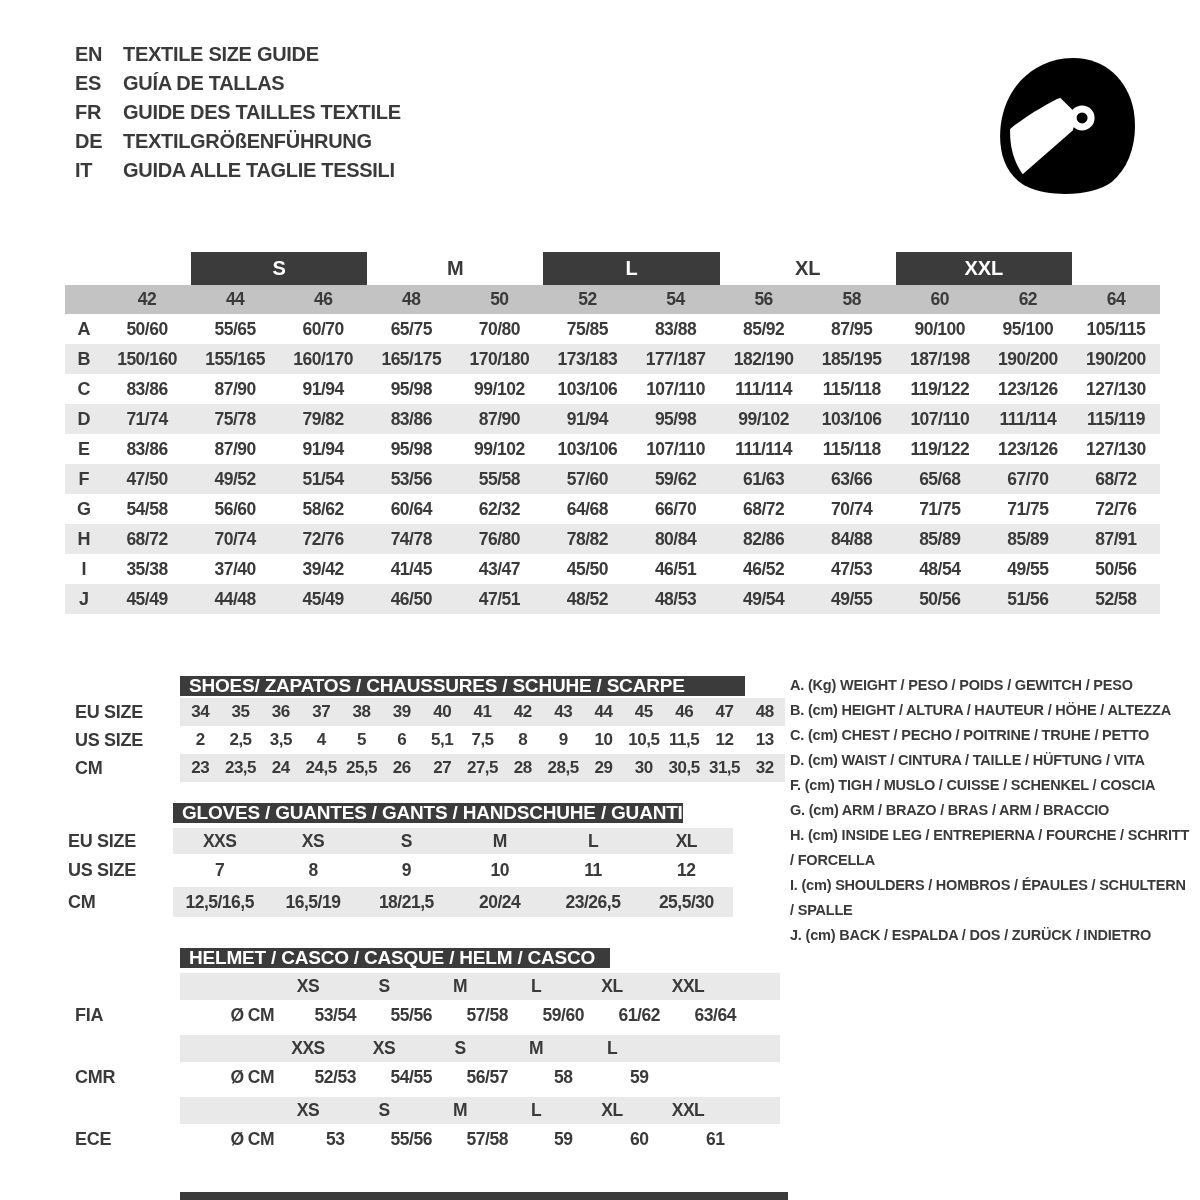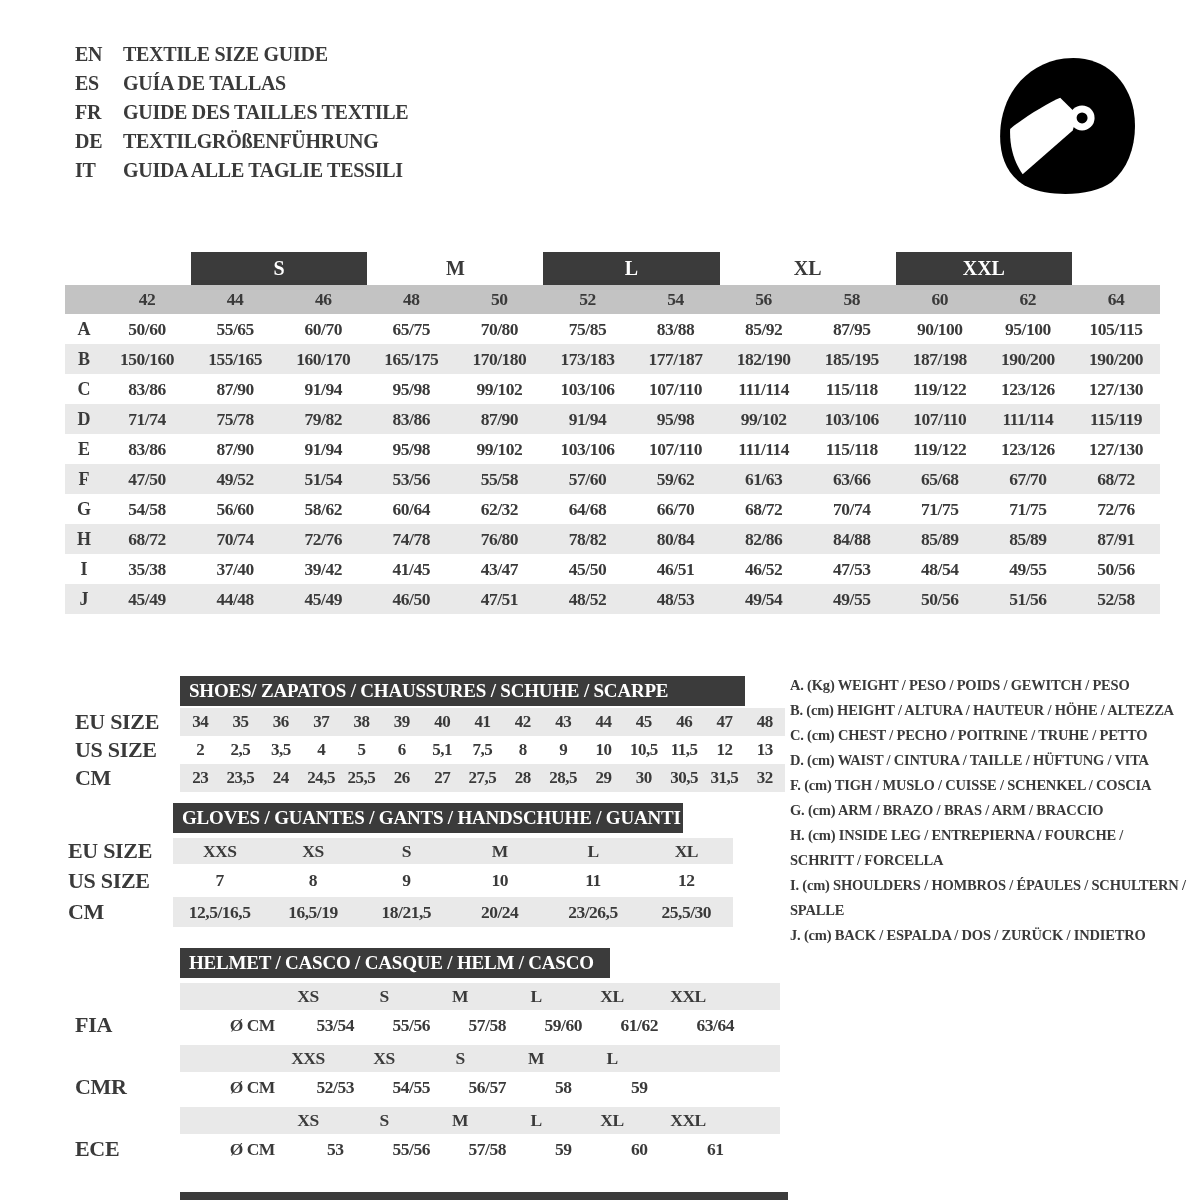--- a/index.html
+++ b/index.html
@@ -1,19 +1,19 @@
 <!DOCTYPE html>
 <html><head>
 <meta charset="utf-8">
 <style>
   * { box-sizing: border-box; margin: 0; padding: 0; }
   html,body { background:#fff; }
   #canvas {
     position: relative; width: 1200px; height: 1200px; background: #fff;
-    font-family: Liberation Serif, serif; font-weight: bold; color: var(--text,#3a3a3a);
+    font-family: Liberation Sans, sans-serif; font-weight: bold; color: var(--text,#3a3a3a);
     overflow: hidden;
     border-radius: 18px;
   }
   
   #langs { position: absolute; left: 75px; top: 40px; }
   .lang-row { display: flex; height: 29px; align-items: center; font-size: 20px; letter-spacing: -0.3px; }
   .lang-code { width: 48px; }
   
   #helmet-icon { position: absolute; left: 982px; top: 36px; }
   
@@ -22,28 +22,28 @@
   #sizebar { height: 33px; }
   .szlab { display: flex; align-items: center; justify-content: center; font-size: 20px; height: 33px; }
   .szlab.bar { background: var(--dark,#3b3b3b); color: #fff; }
   #numrow { height: 29px; background: var(--hdrrow,#c3c3c3); }
   .cell, .letter { display: flex; align-items: center; justify-content: center; }
   .cell { font-size: 17.5px; letter-spacing: -0.5px; }
   .letter { font-size: 18px; }
   .trow { height: 30px; }
   .stripe { background: var(--stripe,#e9e9e9); }
   
-  .secbar { background: var(--dark,#3b3b3b); color: #fff; height: 30px; display: flex; align-items: center;
+  .secbar { background: var(--dark,#3b3b3b); color: #fff; height: 20px; display: flex; align-items: center;
             padding-left: 9px; font-size: 19px; letter-spacing: -0.2px; white-space: nowrap; }
   
   #shoes { position: absolute; left: 65px; top: 676px; width: 720px; }
   #shoes .secbar { margin-left: 115px; width: 565px; }
   .srow { display: flex; height: 28px; margin-top: 0; }
   .srow:first-of-type { margin-top: 2px; }
-  .rowlabel { width: 115px; display: flex; align-items: center; padding-left: 10px; font-size: 22px; letter-spacing: -0.3px; }
+  .rowlabel { width: 115px; display: flex; align-items: center; padding-left: 10px; font-size: 18px; letter-spacing: -0.3px; }
   .sband { flex: 1; display: grid; grid-template-columns: repeat(15, 1fr); }
   .sband .cell { font-size: 17px; }
   
   #gloves { position: absolute; left: 58px; top: 803px; width: 675px; }
   #gloves .secbar { margin-left: 115px; width: 510px; }
   .grow { display: flex; }
   .grow.h26 { height: 26px; margin-top: 5px; }
   .grow.h33 { height: 33px; }
   .grow.h30 { height: 30px; }
   .gband { width: 560px; display: grid; grid-template-columns: repeat(6, 1fr); }

